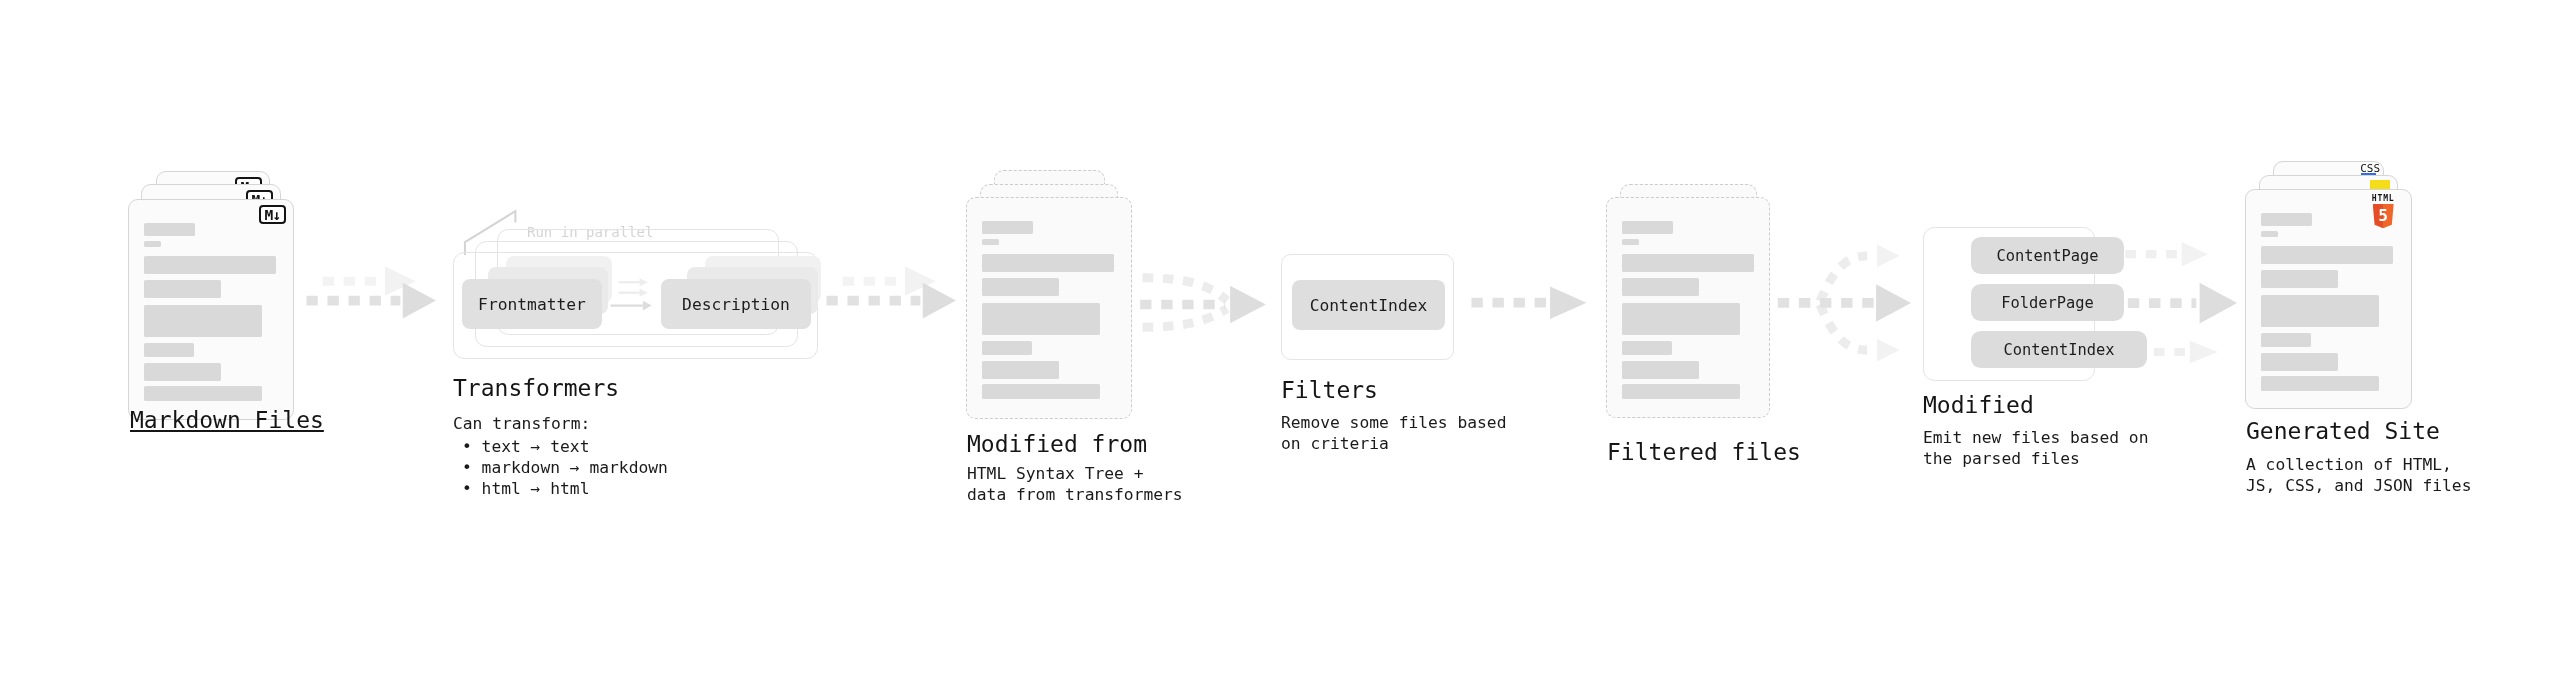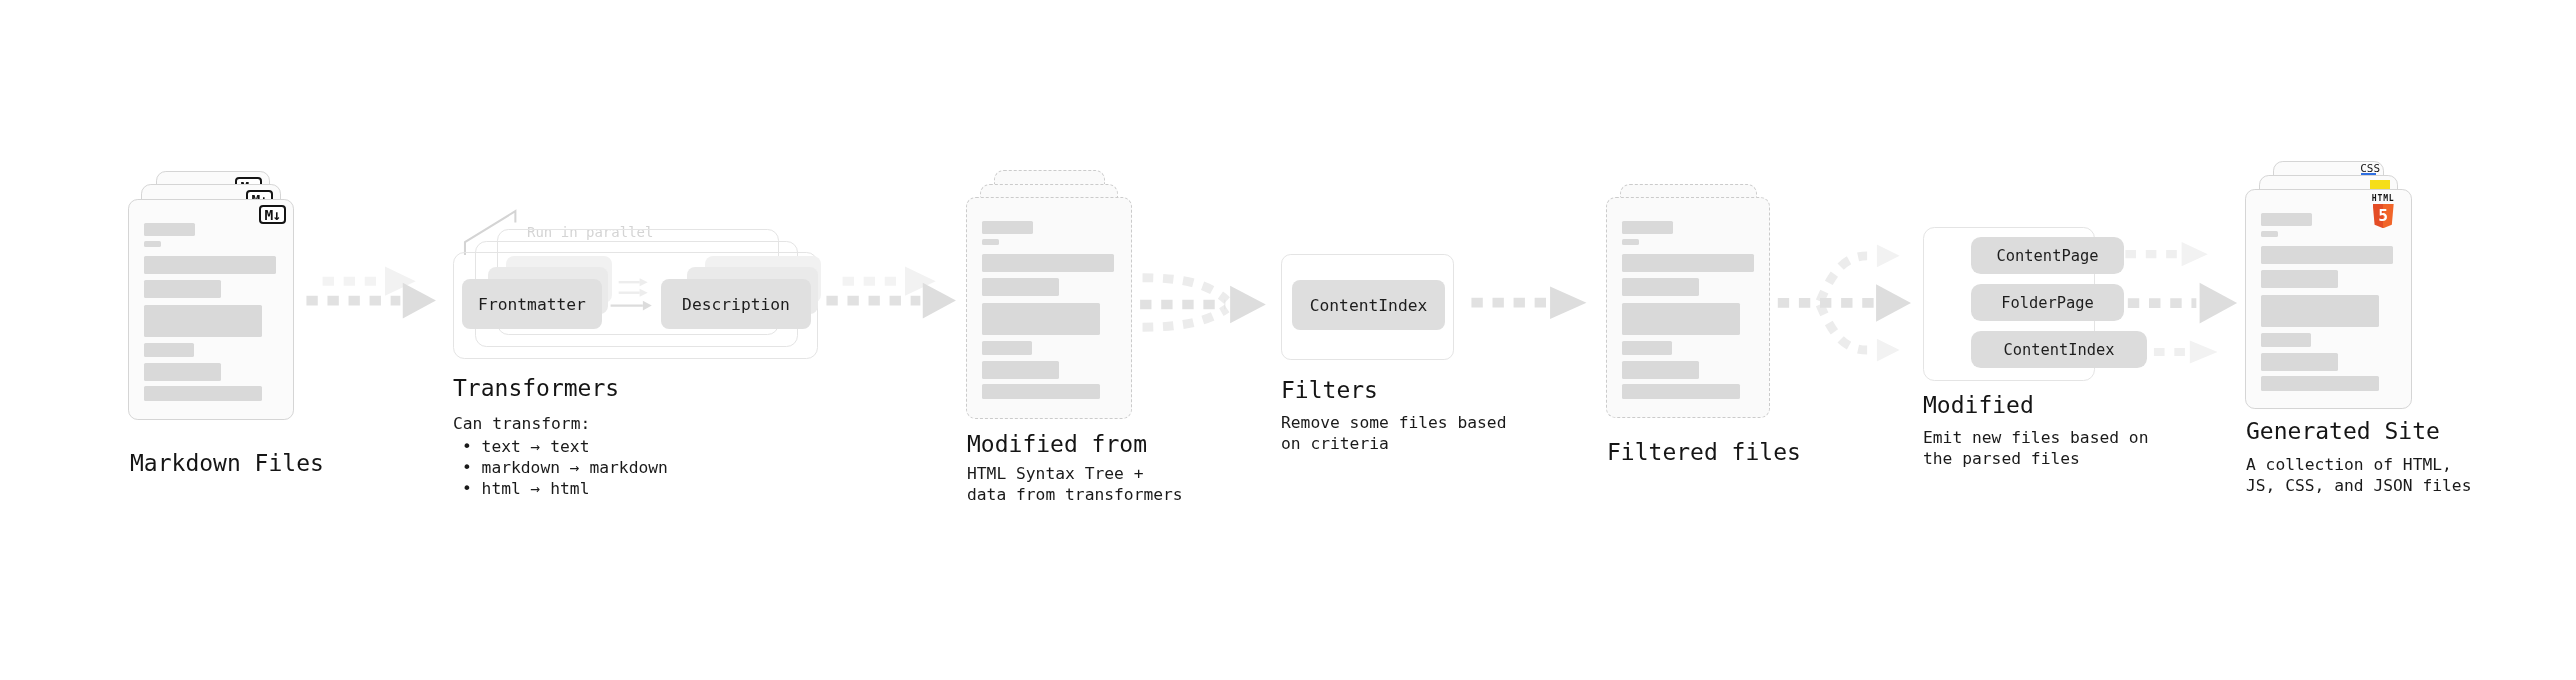--- a/index.html
+++ b/index.html
@@ -122,21 +122,21 @@
         <div class="bar b1"></div>
           <div class="bar b2"></div>
           <div class="bar b3"></div>
           <div class="bar b4"></div>
         <div class="bar b5"></div>
           <div class="bar b6"></div>
           <div class="bar b7"></div>
           <div class="bar b8"></div>
       </div>
     </div>
-    <div class="stage-title" style="left:130px;top:450px;">Markdown Files</div>
+    <div class="stage-title" style="left:130px;top:407px;text-decoration:underline;">Markdown Files</div>
   </div>
 
   <div>
     <svg style="left:455px;top:203px;" width="98" height="61" viewBox="0 0 120 75">
       <polyline class="callout-line" points="12,64 12,48 74,10 74,24"></polyline>
     </svg>
     <div class="callout-text" style="left:527px;top:224px;">Run in parallel</div>
 
     <div class="obox" style="left:497px;top:229px;width:282px;height:106px;"></div>
     <div class="obox" style="left:475px;top:241px;width:323px;height:106px;"></div>

